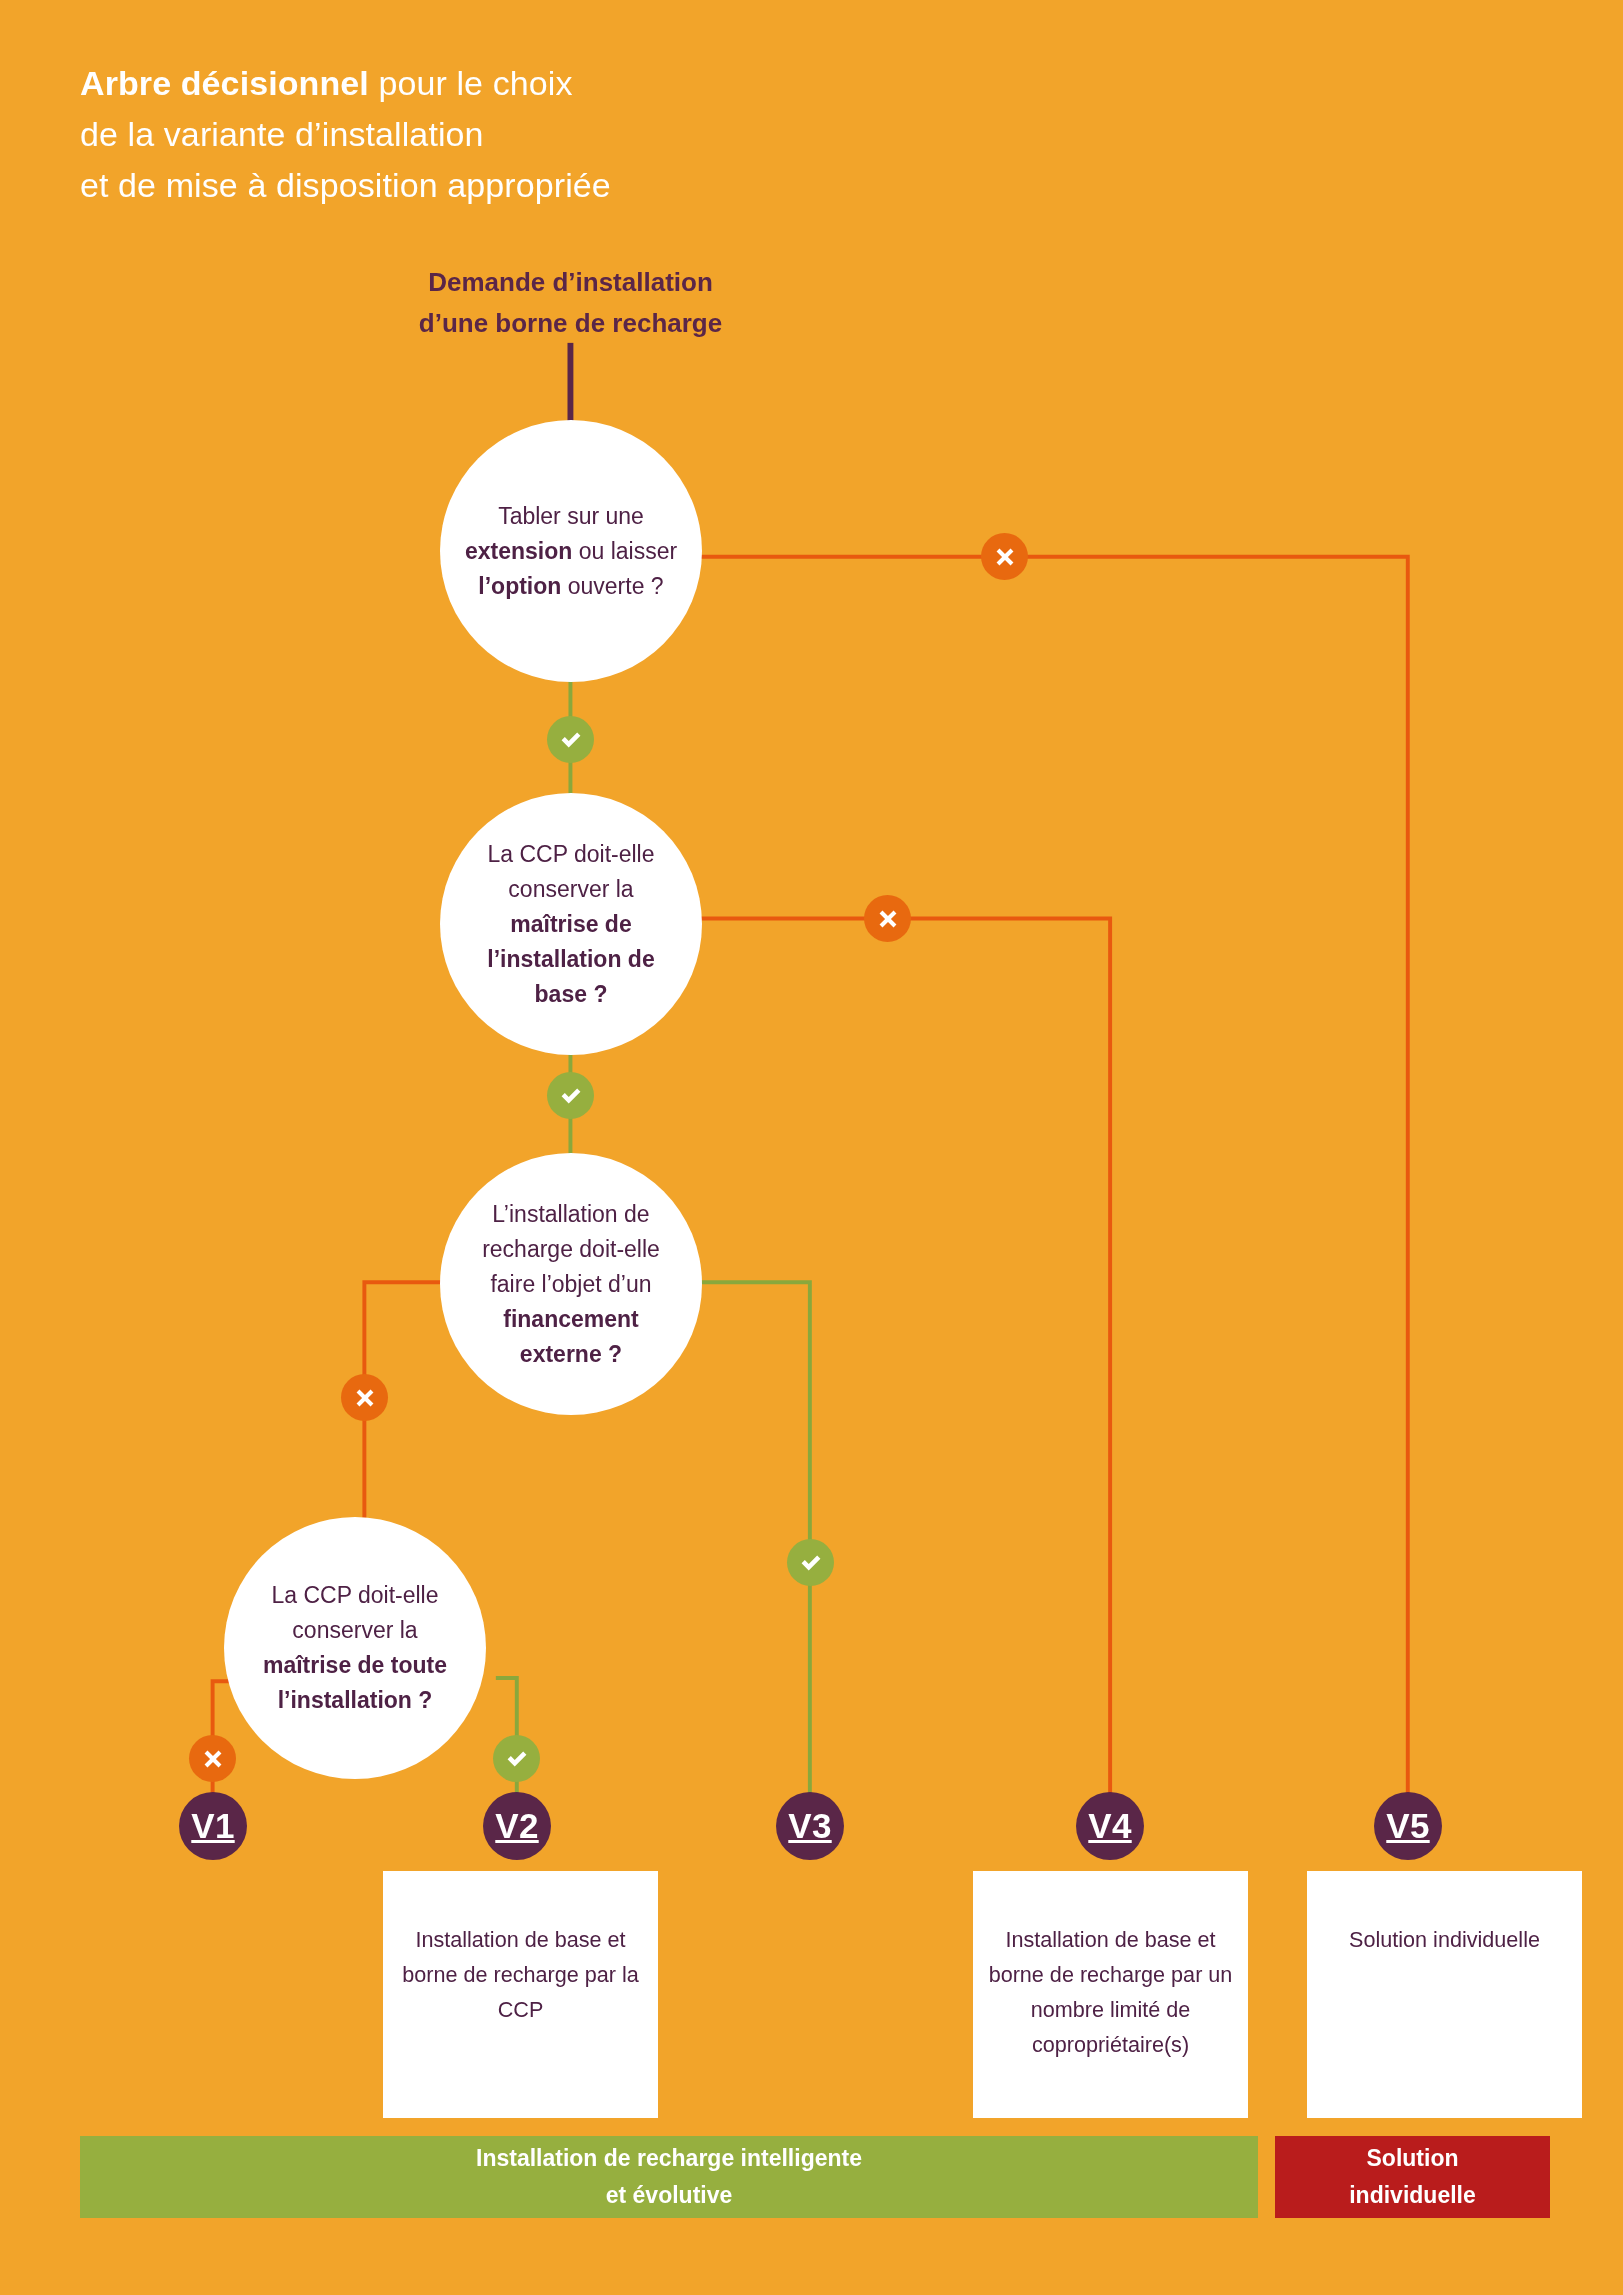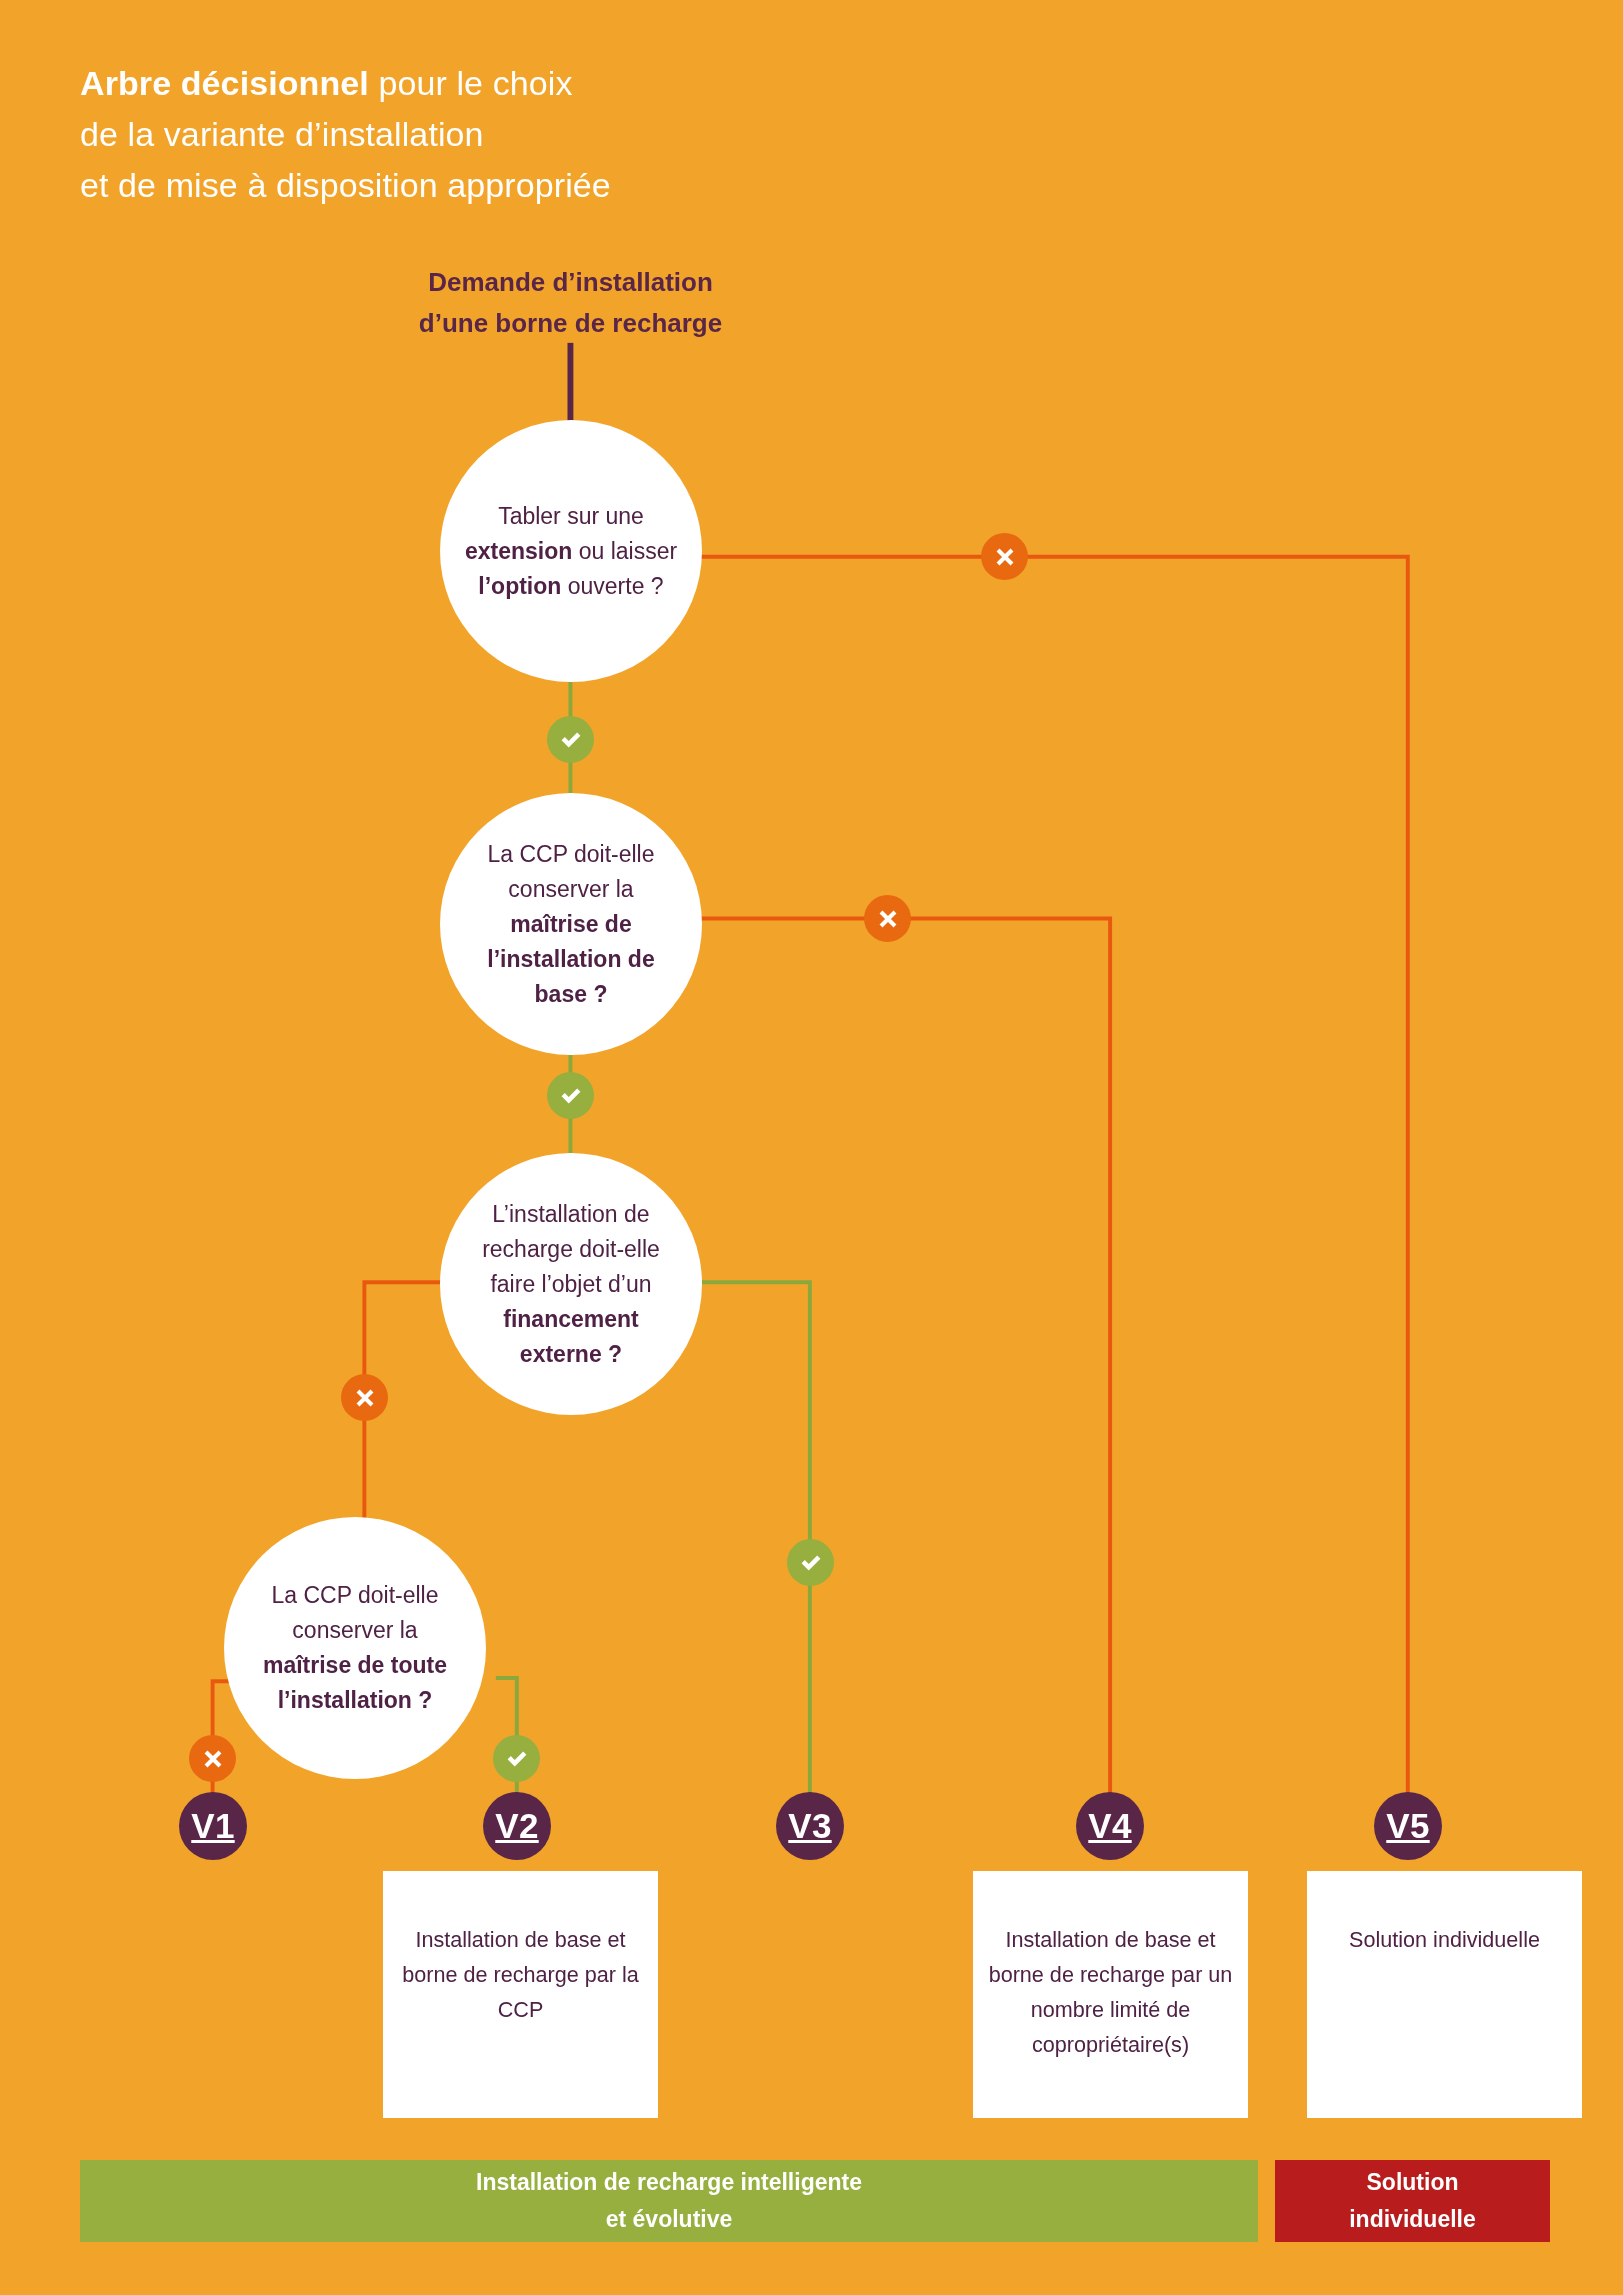--- a/index.html
+++ b/index.html
@@ -69,21 +69,20 @@
     box-sizing:border-box; padding:51px 13px 0 13px;
     z-index:4;
   }
 
   
   .fbar{
     position:absolute; color:#ffffff; font-weight:700;
     font-size:23px; line-height:37px; text-align:center;
     display:flex;align-items:center;justify-content:center;
     box-sizing:border-box;
-    margin-top:24px;
   }
   .fbar.green{background:#96AF3F;}
   .fbar.orange{background:#b91c1c;}
 </style>
 </head>
 <body>
 
 <div id="stage">
 
   <div class="title">

